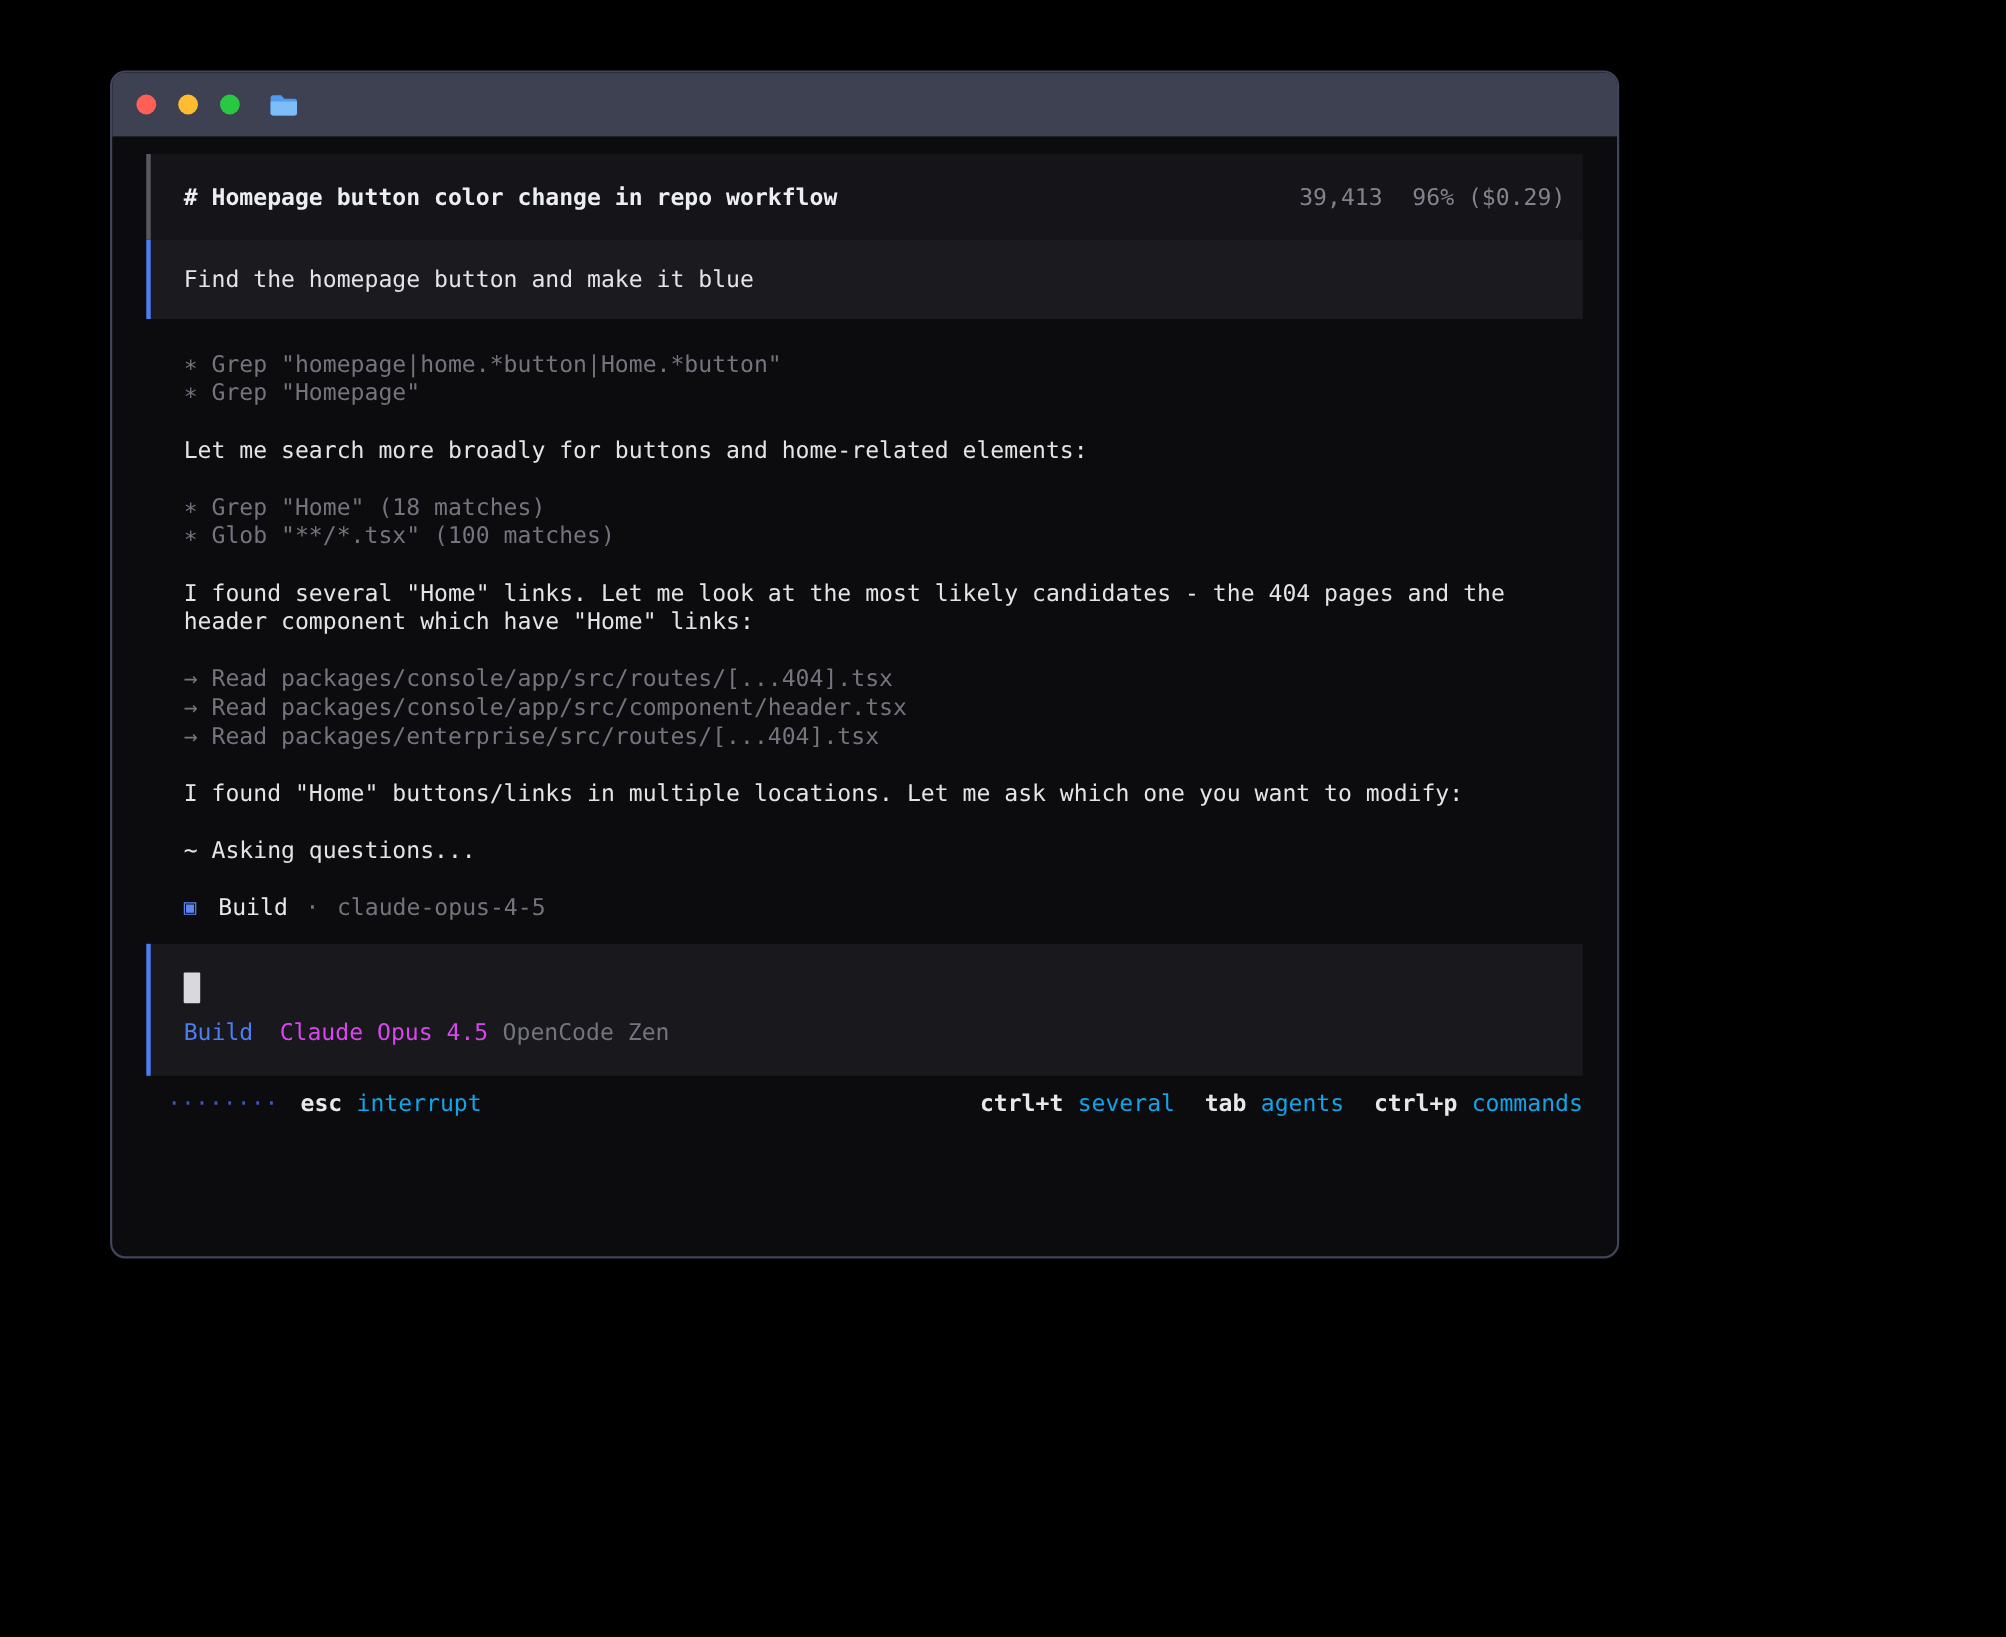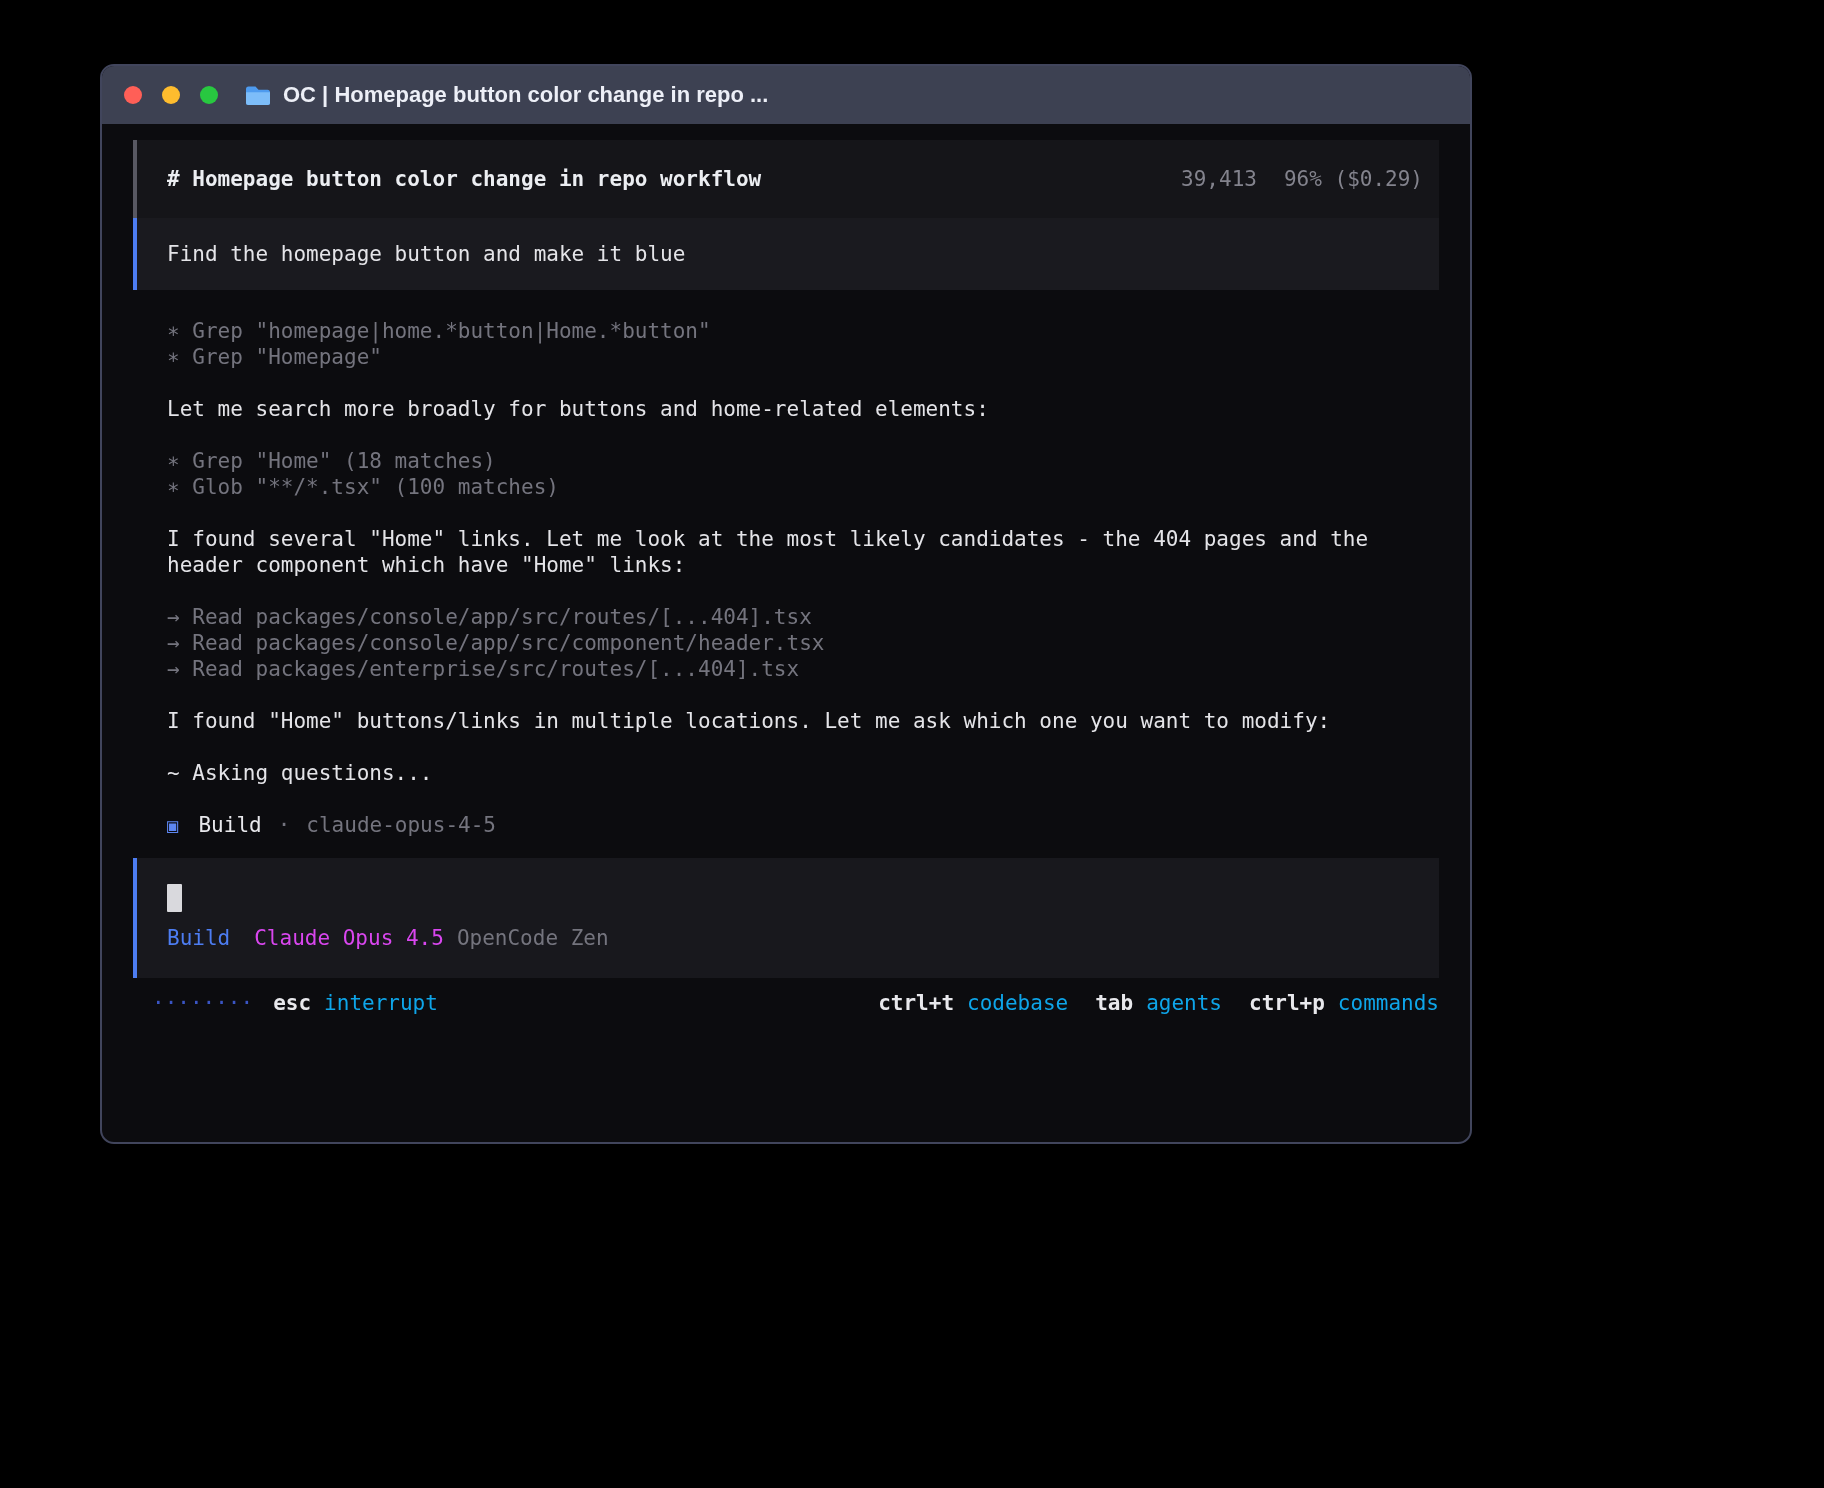--- a/index.html
+++ b/index.html
@@ -85,21 +85,20 @@
       <span class="light red"></span>
       <span class="light yellow"></span>
       <span class="light green"></span>
     </div>
     <span class="folder">
       <svg width="28" height="23" viewBox="0 0 28 23" aria-hidden="true">
         <path d="M2 5 q0-2.5 2.5-2.5 h7 l3 3.2 h9 q2.5 0 2.5 2.5 v10.3 q0 2.5-2.5 2.5 h-19 q-2.5 0-2.5-2.5 Z" fill="#4e9bef"></path>
         <path d="M2 8.2 h24 v10.3 q0 2.5-2.5 2.5 h-19 q-2.5 0-2.5-2.5 Z" fill="#7dbdf9"></path>
       </svg>
     </span>
-    <span class="win-title">OC | Homepage button color change in repo ...</span>
   </div>
 
   <div class="tbody">
 
     <div class="block header-block">
       <span class="header-title"># Homepage button color change in repo workflow</span>
       <span class="header-stats">
         <span>39,413</span>
         <span>96% ($0.29)</span>
       </span>
@@ -156,21 +155,21 @@
 
     <div class="footer">
       <div class="f-left">
         <span class="spinner">········</span>
         <span class="hint">
           <span class="key">esc</span><span class="label">interrupt</span>
         </span>
       </div>
       <div class="f-right">
         <span class="hint">
-          <span class="key">ctrl+t</span><span class="label">codebase</span>
+          <span class="key">ctrl+t</span><span class="label">several</span>
         </span>
         <span class="hint">
           <span class="key">tab</span><span class="label">agents</span>
         </span>
         <span class="hint">
           <span class="key">ctrl+p</span><span class="label">commands</span>
         </span>
       </div>
     </div>
 

